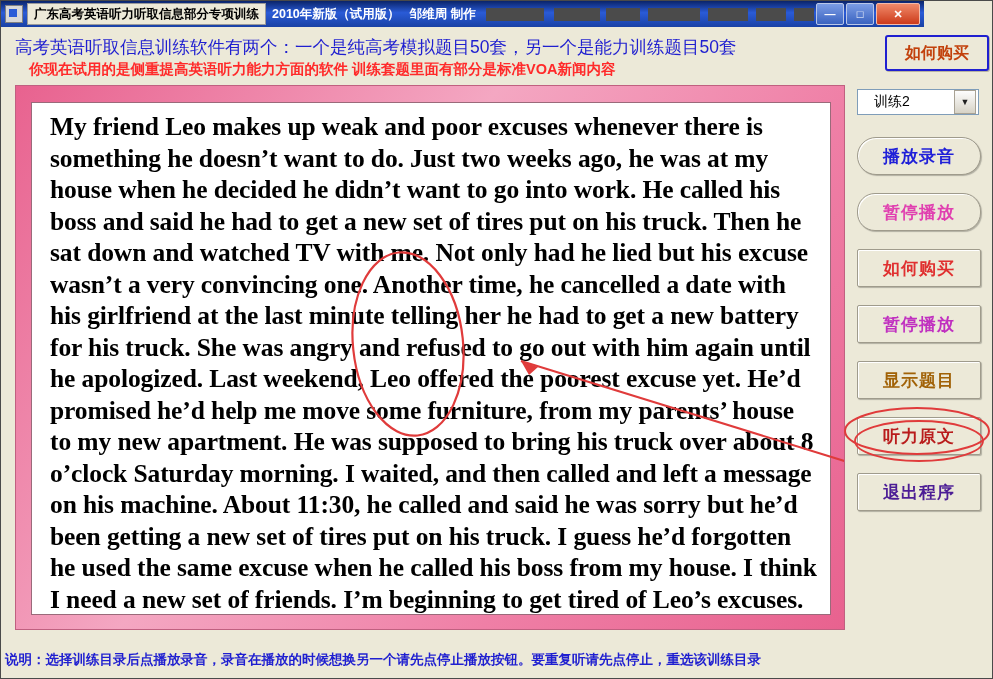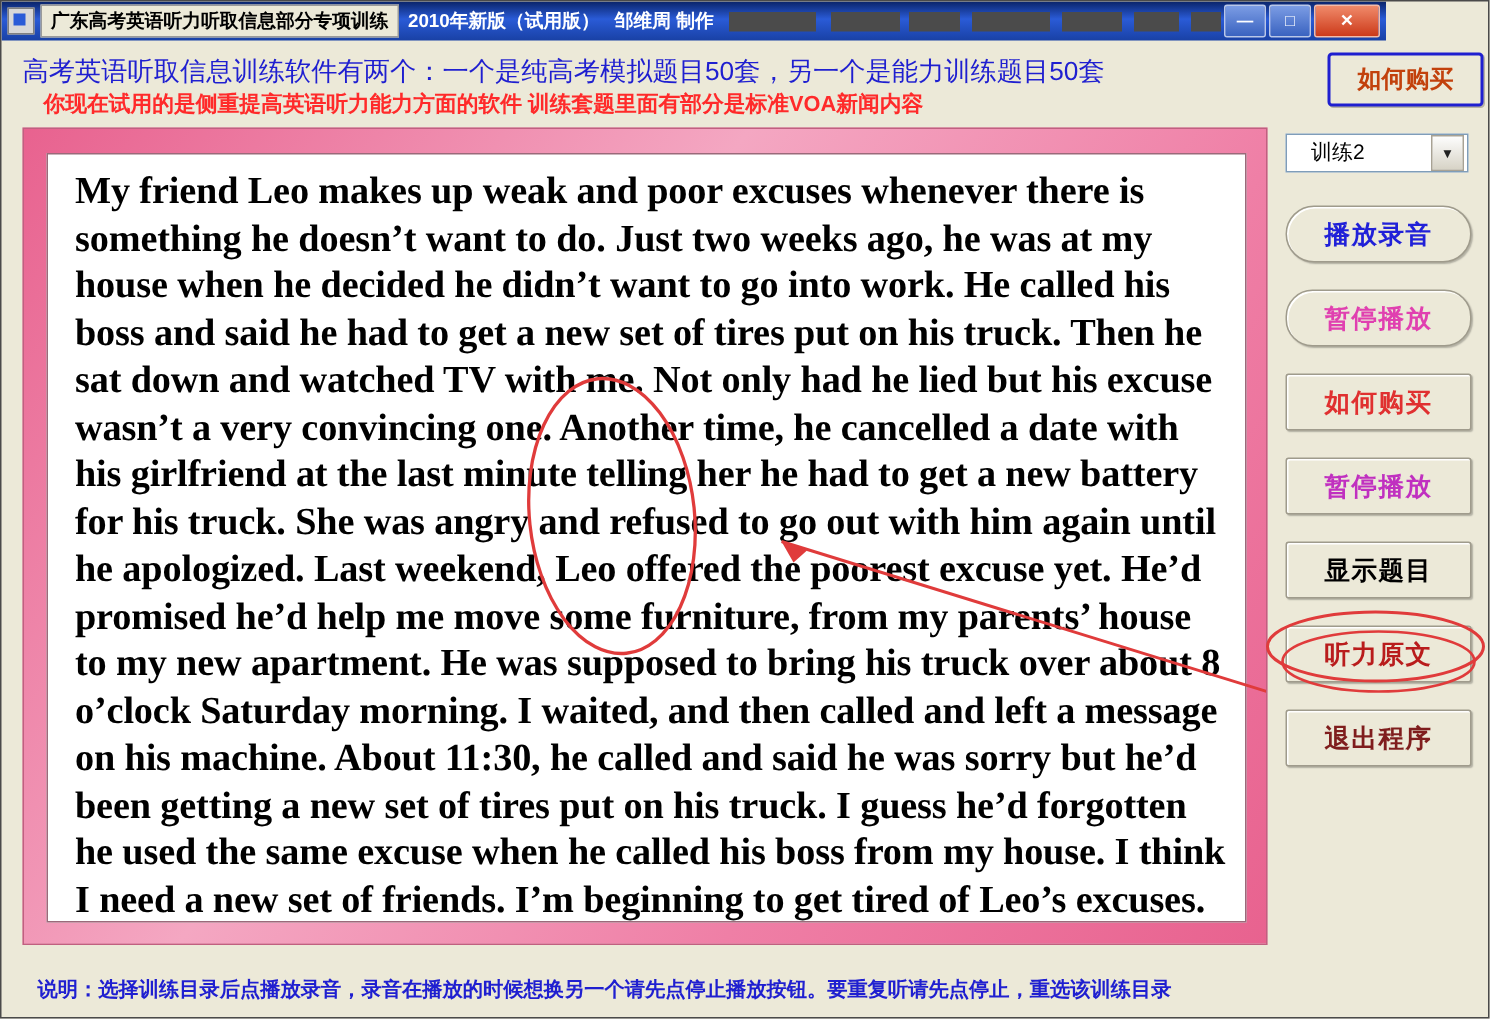--- a/index.html
+++ b/index.html
@@ -255,21 +255,21 @@
     left: 0; top: 641px;
     width: 993px;
     height: 36px;
     display: flex;
     align-items: center;
   }
   .footer-text {
     font-size: 13.5px;
     font-weight: bold;
     color: #1f1fd0;
-    padding-left: 24px;
+    padding-left: 4px;
     white-space: nowrap;
   }
 </style>
 </head>
 <body>
 
 <div id="app">
 
   <div class="titlebar">
     <div class="title-icon"></div>
@@ -311,23 +311,23 @@
 
   <div class="combo">
     <span class="combo-value">训练2</span>
     <span class="combo-arrow">▼</span>
   </div>
 
   <div class="ctl-btn" id="btn0" style="top: 136px; color: rgb(32, 32, 216); border-radius: 19px;">播放录音</div>
   <div class="ctl-btn" id="btn1" style="top: 192px; color: rgb(224, 64, 176); border-radius: 18px;">暂停播放</div>
   <div class="ctl-btn" id="btn2" style="top: 248px; color: rgb(224, 48, 48);">如何购买</div>
   <div class="ctl-btn" id="btn3" style="top: 304px; color: rgb(192, 48, 192);">暂停播放</div>
-  <div class="ctl-btn" id="btn4" style="top: 360px; color: #000000; text-align: right;">显示题目</div>
+  <div class="ctl-btn" id="btn4" style="top: 360px; color: #a16207; text-align: right;">显示题目</div>
   <div class="ctl-btn" id="btn5" style="top: 416px; color: #b91c1c;">听力原文</div>
-  <div class="ctl-btn" id="btn6" style="top: 472px; color: #7f1d1d;">退出程序</div>
+  <div class="ctl-btn" id="btn6" style="top: 472px; color: #4c1d95;">退出程序</div>
 
   <svg class="ink" style="left:838px; top:400px; width:155px; height:70px;" viewBox="0 0 155 70" xmlns="http://www.w3.org/2000/svg">
     <ellipse cx="78" cy="30" rx="72" ry="23" fill="none" stroke="#e03b3b" stroke-width="2"></ellipse>
     <ellipse cx="80" cy="40" rx="64" ry="20" fill="none" stroke="#e03b3b" stroke-width="1.8"></ellipse>
   </svg>
 
   <div class="footer">
     <div class="footer-text">说明：选择训练目录后点播放录音，录音在播放的时候想换另一个请先点停止播放按钮。要重复听请先点停止，重选该训练目录</div>
   </div>
 

